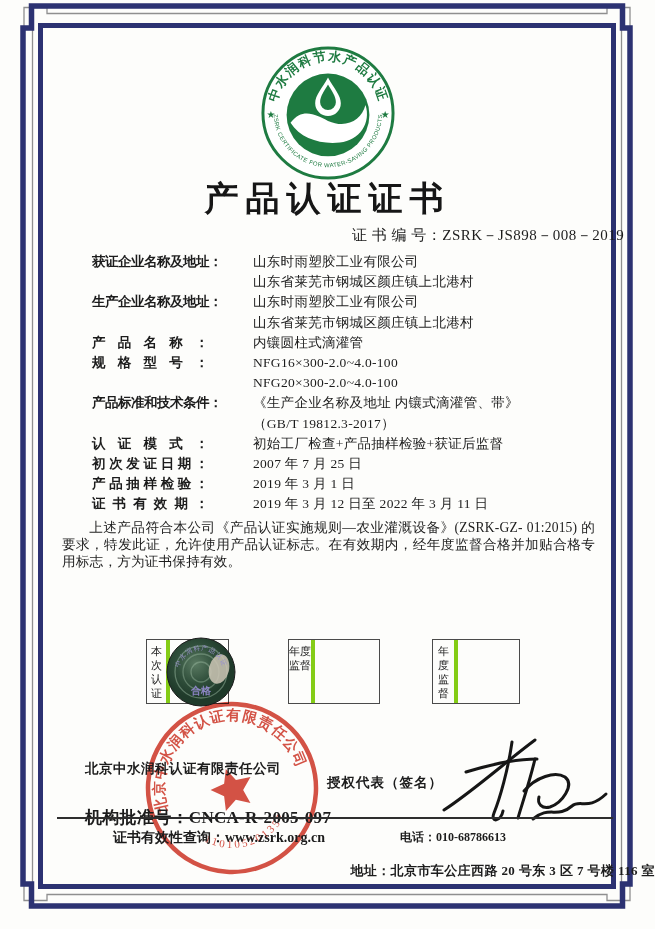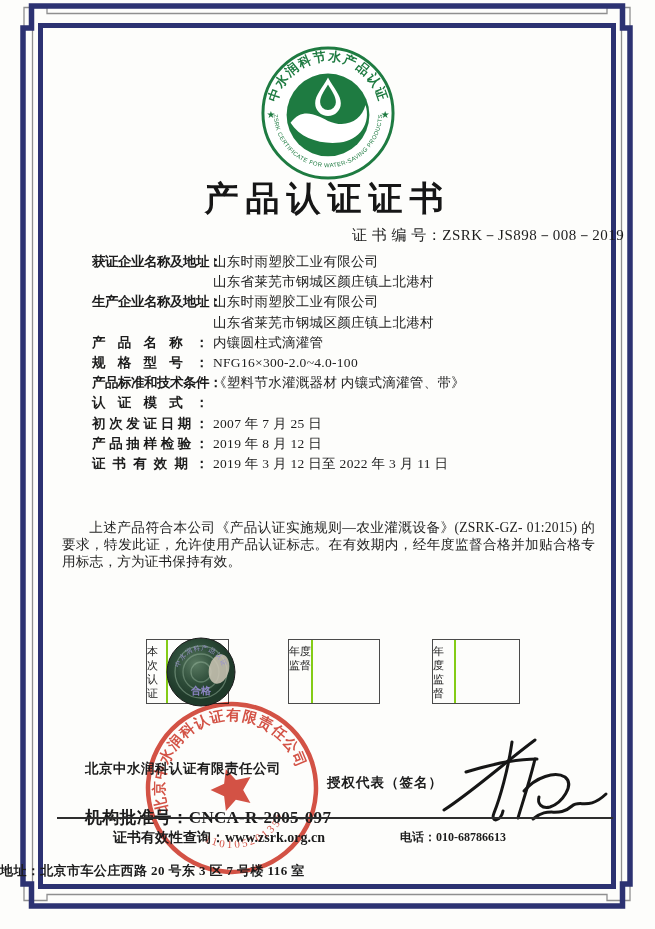--- a/index.html
+++ b/index.html
@@ -21,44 +21,44 @@
     letter-spacing:.5px;white-space:nowrap;
   }
   .fields{position:absolute;left:92px;top:252px;width:520px;}
   .frow{display:flex;line-height:20.2px;white-space:nowrap;}
   .flabel{
     display:inline-block;width:116px;flex:0 0 116px;
     font-family:"Liberation Sans","DejaVu Sans",sans-serif;
     font-weight:bold;font-size:13.5px;
     text-align:justify;text-align-last:justify;letter-spacing:-.5px;
   }
-  .fval{font-size:13.5px;padding-left:5px;letter-spacing:.3px;}
+  .fval{font-size:13.5px;padding-left:5px;letter-spacing:.3px;margin-left:40px;}
   .para{
     position:absolute;left:62px;top:519px;width:533px;
     font-size:13.6px;line-height:17px;text-align:justify;text-indent:2em;
     letter-spacing:.2px;
   }
   .sbox{position:absolute;top:639px;height:63px;border:1px solid #4a4a4a;display:flex;}
   .vlabel{
-    width:19px;border-right:2px solid #84cc16;
-    font-size:11px;line-height:14px;padding-top:4px;
+    width:19px;border-right:4px solid #84cc16;
+    font-size:11px;line-height:14px;text-align:center;padding-top:4px;
     font-family:"Liberation Serif","DejaVu Serif",serif;word-break:break-all;
   }
   .scell{flex:1;}
   .sticker-svg{position:absolute;left:165px;top:636px;}
   .stamp-svg{position:absolute;left:142px;top:698px;opacity:.88;mix-blend-mode:multiply;}
   .sig-svg{position:absolute;left:438px;top:730px;}
   .company-line1{position:absolute;left:85px;top:760px;font-size:13.5px;font-weight:bold;letter-spacing:.5px;}
   .company-line2{position:absolute;left:85px;top:806px;font-size:17px;font-weight:bold;letter-spacing:.3px;}
   .rep-label{position:absolute;left:327px;top:774px;font-size:13.5px;font-weight:bold;letter-spacing:1px;}
   .divider{position:absolute;left:57px;top:817px;width:556px;height:2px;background:#2e2e2e;}
   .footer-query{position:absolute;left:113px;top:829px;font-size:14px;font-weight:600;}
   .footer-query .url{}
   .footer-phone{position:absolute;left:400px;top:829px;font-size:12px;font-weight:600;}
-  .footer-addr{position:absolute;left:0;top:862px;width:100%;text-align:left;font-size:13px;font-weight:600;letter-spacing:.4px;}
+  .footer-addr{position:absolute;left:0;top:862px;width:100%;text-align:right;font-size:13px;font-weight:600;letter-spacing:.4px;}
 </style>
 </head>
 <body>
 
 <div class="page">
 
   <svg class="border-svg" width="655" height="929" viewBox="0 0 655 929">
     <path d="M 47,13.5 L 47,7.5 L 24,7.5 L 24,29 L 32.5,29 L 32.5,883 L 24,883 L 24,900.5 L 47,900.5 L 47,894.5 L 607,894.5 L 607,900.5 L 630,900.5 L 630,883 L 621.5,883 L 621.5,29 L 630,29 L 630,7.5 L 607,7.5 L 607,13.5 Z" fill="none" stroke="#8f8f8f" stroke-width="1.3"></path>
     <path d="M 23,884 L 23,28 L 31.5,28 L 31.5,6 L 622.5,6 L 622.5,28 L 630,28 L 630,884 L 622.5,884 L 622.5,906 L 31.5,906 L 31.5,884 Z" fill="none" stroke="#2c3272" stroke-width="5.5"></path>
     <rect x="40.5" y="25.5" width="573" height="861" fill="none" stroke="#2c3272" stroke-width="5"></rect>
@@ -108,36 +108,42 @@
       </div>
     <div class="frow">
         <span class="flabel">产品名称：</span>
         <span class="fval">内镶圆柱式滴灌管</span>
       </div>
     <div class="frow">
         <span class="flabel">规格型号：</span>
         <span class="fval">NFG16×300-2.0~4.0-100</span>
       </div>
     <div class="frow">
+        <span class="flabel"></span>
+        <span class="fval">NFG20×300-2.0~4.0-100</span>
+      </div>
+    <div class="frow">
         <span class="flabel">产品标准和技术条件：</span>
-        <span class="fval">《塑料节水灌溉器材  内镶式滴灌管、带》</span>
-      </div>
-    <div class="frow">
-        <span class="flabel"></span>
+        <span class="fval">《生产企业名称及地址  内镶式滴灌管、带》</span>
+      </div>
+    <div class="frow">
+        <span class="flabel"></span>
+        <span class="fval">（GB/T 19812.3-2017）</span>
       </div>
     <div class="frow">
         <span class="flabel">认证模式：</span>
+        <span class="fval">初始工厂检查+产品抽样检验+获证后监督</span>
       </div>
     <div class="frow">
         <span class="flabel">初次发证日期：</span>
         <span class="fval">2007 年 7 月 25 日</span>
       </div>
     <div class="frow">
         <span class="flabel">产品抽样检验：</span>
-        <span class="fval">2019 年 8 月 12 日</span>
+        <span class="fval">2019 年 3 月 1 日</span>
       </div>
     <div class="frow">
         <span class="flabel">证书有效期：</span>
         <span class="fval">2019 年 3 月 12 日至 2022 年 3 月 11 日</span>
       </div>
   </div>
 
   <div class="para">上述产品符合本公司《产品认证实施规则—农业灌溉设备》(ZSRK-GZ- 01:2015) 的要求，特发此证，允许使用产品认证标志。在有效期内，经年度监督合格并加贴合格专用标志，方为证书保持有效。</div>
 
   <div class="sbox" style="left:146px;width:81px;">

